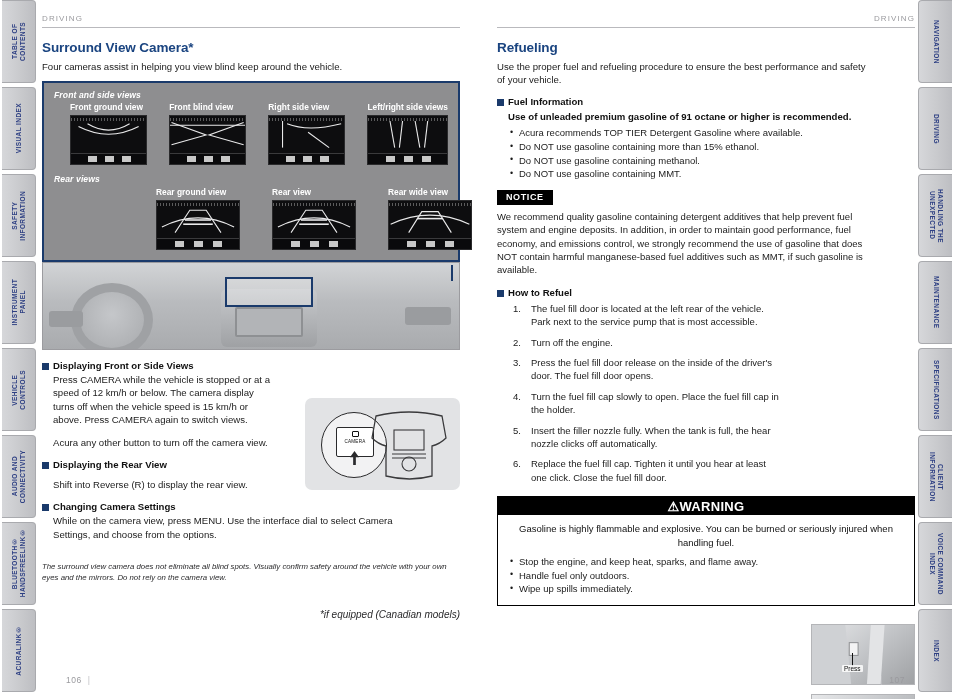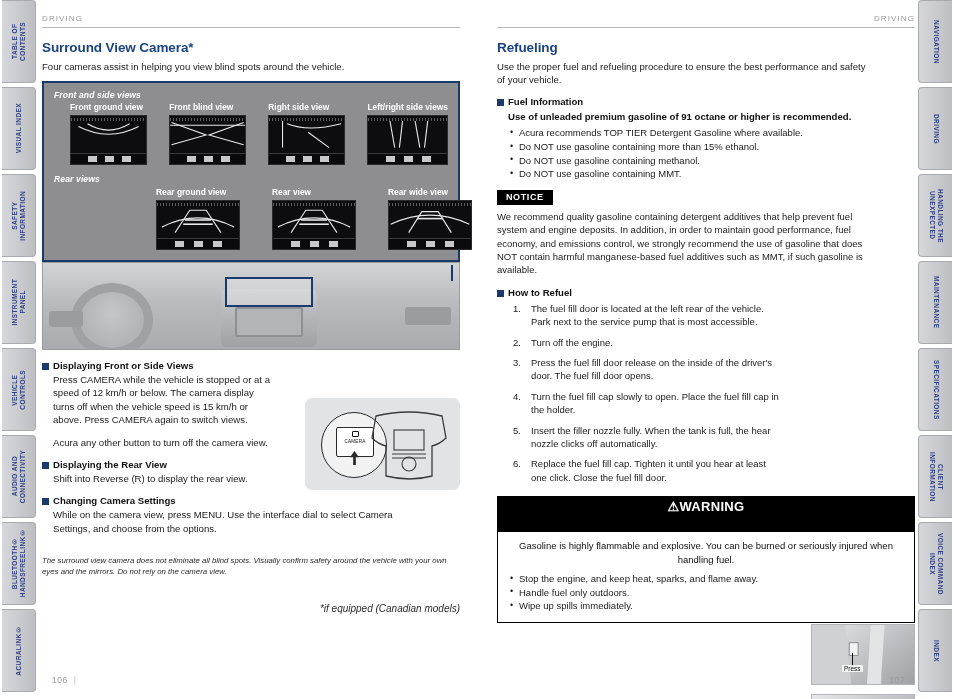--- a/index.html
+++ b/index.html
@@ -181,21 +181,21 @@
   .notice-tag {
     display: inline-block; background: #000; color: #fff;
     font-size: 9px; font-weight: bold; letter-spacing: .6px;
     padding: 2px 9px 3px 9px; margin-top: 9px;
   }
   .notice-body { font-size: 9.5px; color: #1b1b1b; line-height: 13.4px; margin-top: 5px; }
 
   .warnbox { margin-top: 12px; border: 1.5px solid #000; }
   .warnhead {
     background: #000; color: #fff; text-align: center;
-    font-size: 13px; font-weight: bold; letter-spacing: .3px; padding: 2px 0 18px 0;
+    font-size: 13px; font-weight: bold; letter-spacing: .3px; padding: 2px 0 1px 0;
   }
   .warnbody { padding: 7px 10px 9px 10px; }
   .warnbody p { font-size: 9.5px; color: #111; line-height: 13.4px; text-align: center; }
 
   
   .photocol { position: absolute; right: 0; top: 322px; width: 104px; }
   .photo {
     width: 104px; height: 61px; margin-bottom: 9px; position: relative;
     background: linear-gradient(140deg,#e7e8ea 0%,#c3c5c8 50%,#9fa1a4 100%);
     border: 1px solid #b4b5b8; overflow: hidden;
@@ -203,21 +203,21 @@
   .photo .lbl {
     position: absolute; font-size: 6.5px; color: #111; background: rgba(255,255,255,.82);
     padding: 0 2px; border-radius: 1px;
   }
   .photo .lead-line { position: absolute; background: #111; }
 
   
   .pagenum {
     position: absolute; bottom: 14px; font-size: 8.5px; color: #9a9a9e; letter-spacing: .5px;
   }
-  .pagenum.l { left: 10px; }
+  .pagenum.l { left: 24px; }
   .pagenum.r { right: 10px; }
   .pagenum .bar { color: #c2c2c6; padding: 0 6px; }
 
   .footnote {
     font-size: 7.8px; font-style: italic; color: #2a2a2c; line-height: 11px;
     margin-top: 20px;
   }
   .equipnote {
     font-size: 10px; font-style: italic; color: #2a2a2c;
     text-align: right; margin-top: 26px;
@@ -289,21 +289,21 @@
       <div class="tab" style="height: 83px;">
         <span>INDEX</span>
       </div>
     </div>
 
   <div class="leafL">
     <div class="runhead">DRIVING</div>
     <div class="rule"></div>
 
     <h1 class="sect">Surround View Camera*</h1>
-    <p class="lead">Four cameras assist in helping you view blind spots around the vehicle.</p>
+    <p class="lead">Four cameras assist in helping you view blind keep around the vehicle.</p>
 
     <div class="campanel">
       <div class="grouplabel">Front and side views</div>
       <div class="thumbrow" id="frontRow">
           <div class="thumbcell">
             <div class="thumbcap">Front ground view</div>
             <div class="screen">
               <div class="topline"></div>
               <svg viewBox="0 0 100 40" preserveAspectRatio="none" class="view" style="position: absolute; top: 5px; left: 0px; width: 100%; height: 28px;">
                 <path d="M10 8 Q50 30 90 8" fill="none" stroke="#e9e9ea" stroke-width="1.1" vector-effect="non-scaling-stroke"></path>
@@ -454,21 +454,21 @@
         <circle cx="39" cy="58" r="7" fill="none" stroke="#3a3a3c" stroke-width="1.1"></circle>
         <line x1="22" y1="48" x2="56" y2="48" stroke="#3a3a3c" stroke-width="1"></line>
         <line x1="22" y1="52" x2="56" y2="52" stroke="#3a3a3c" stroke-width="1"></line>
       </svg>
     </div>
 
     <div class="subhead">
       <span class="sq"></span>
       <span>Displaying the Rear View</span>
     </div>
-    <div class="indent body" style="margin-top:2px">Shift into Reverse (R) to display the rear view.</div>
+    <div class="indent body" style="margin-top:8px">Shift into Reverse (R) to display the rear view.</div>
 
     <div class="subhead">
       <span class="sq"></span>
       <span>Changing Camera Settings</span>
     </div>
     <div class="indent body" style="margin-top:2px;width:348px">While on the camera view, press MENU. Use the interface dial to select Camera Settings, and choose from the options.</div>
 
     <div class="footnote">The surround view camera does not eliminate all blind spots. Visually confirm safety around the vehicle with your own eyes and the mirrors. Do not rely on the camera view.</div>
     <div class="equipnote">*if equipped (Canadian models)</div>
 

